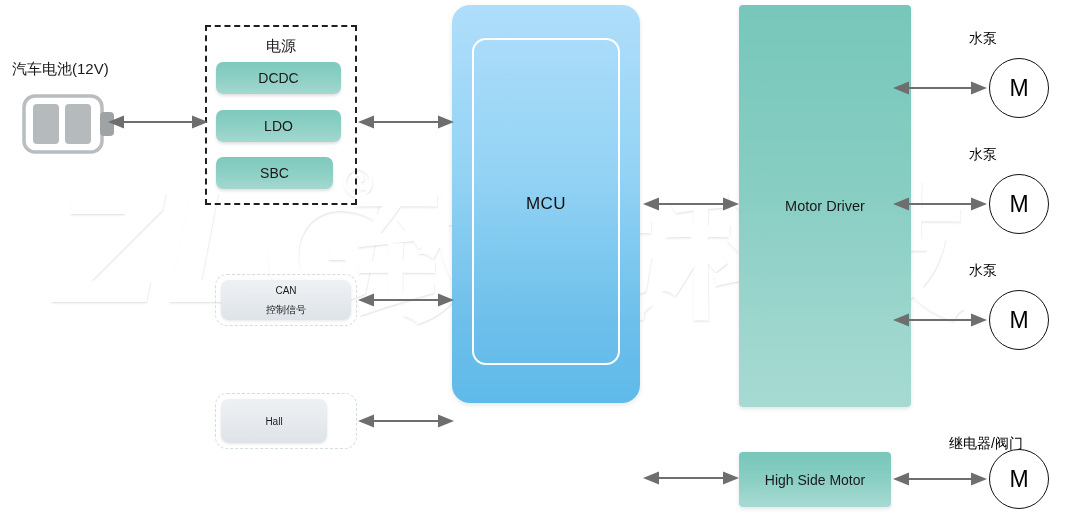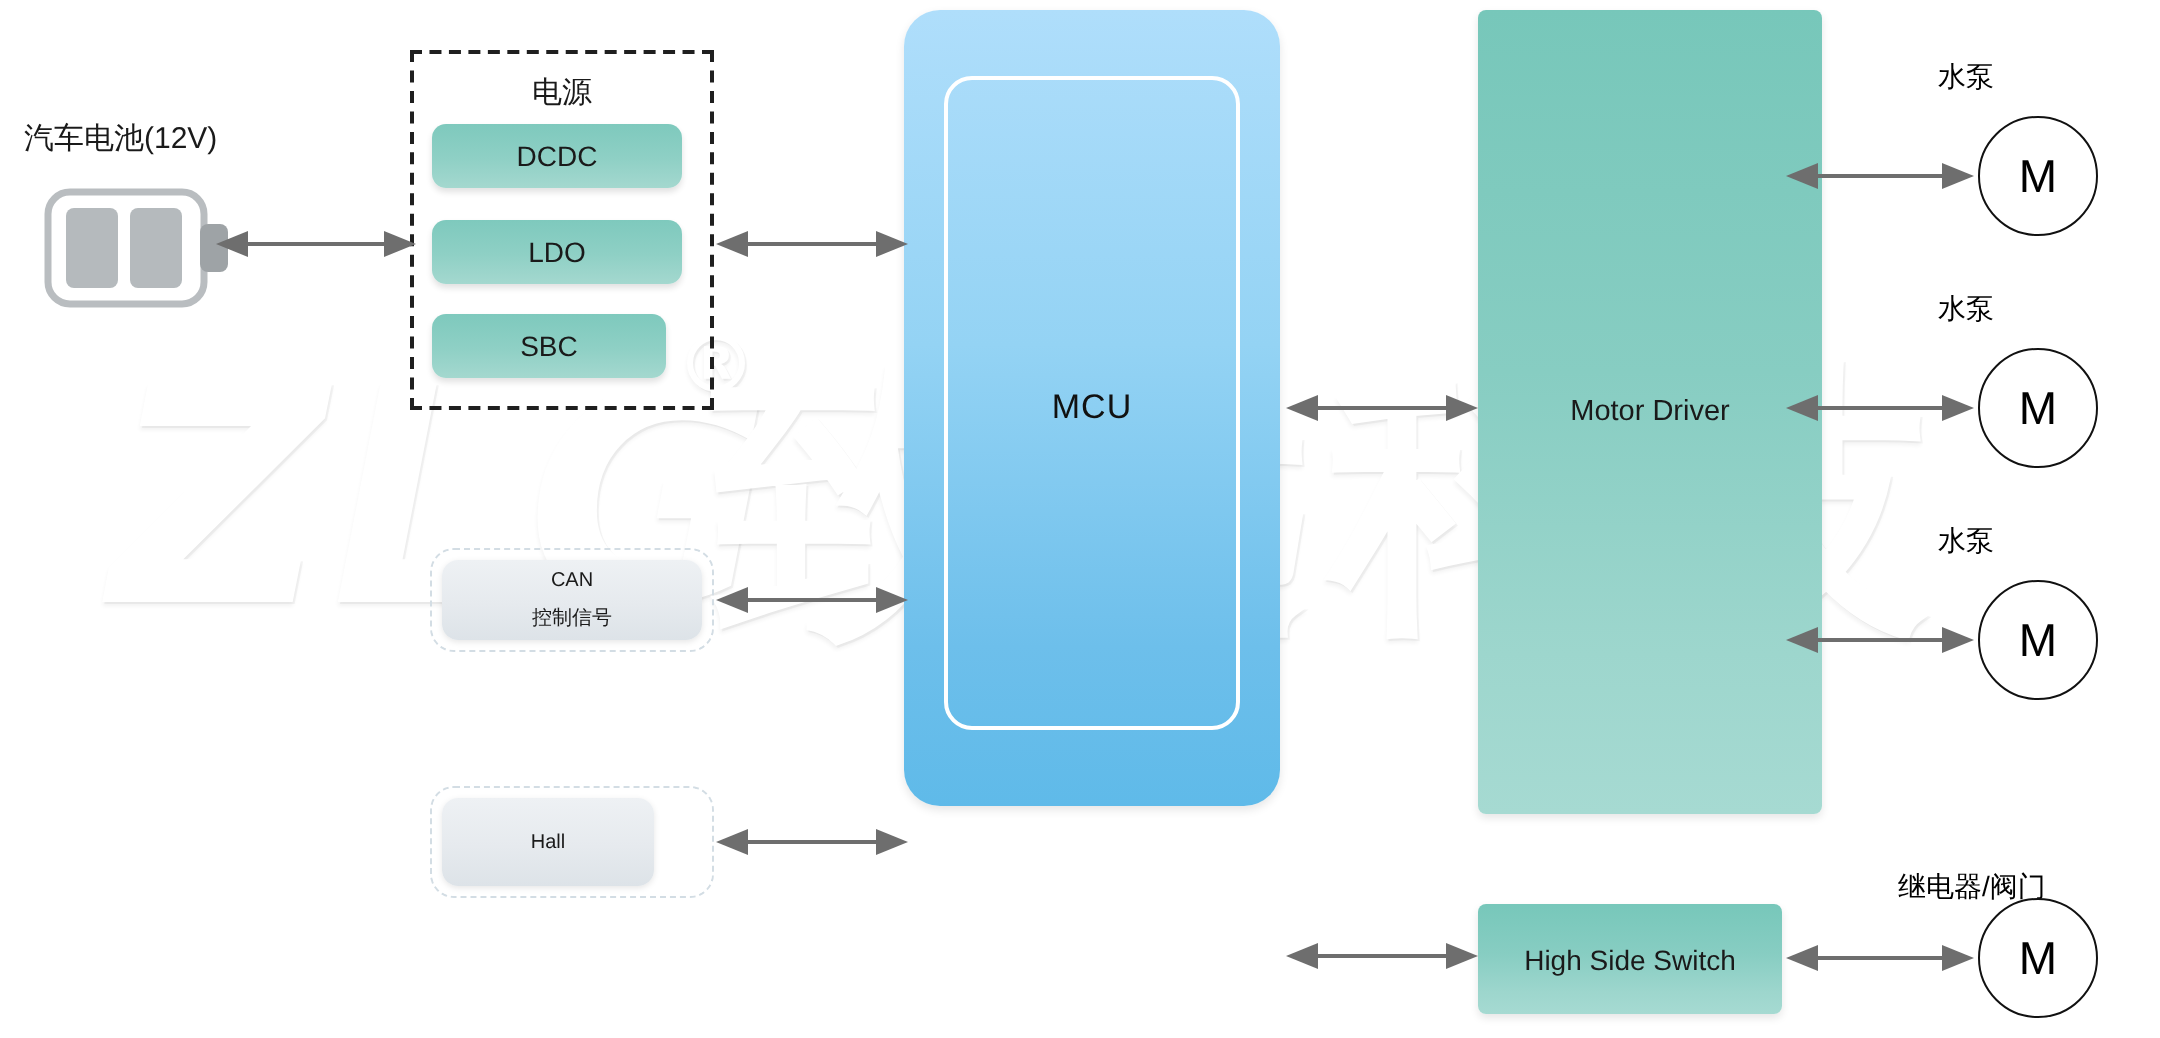--- a/index.html
+++ b/index.html
@@ -280,21 +280,21 @@
       <polygon points="0,10 16,3.5 16,16.5" fill="#6e6e6e"></polygon>
       <polygon points="96,10 80,3.5 80,16.5" fill="#6e6e6e"></polygon>
     </svg>
   </div>
 
   <div class="blk teal motordriver" style="left:739px; top:5px; width:172px; height:402px;">
     <span>Motor Driver</span>
   </div>
 
   <div class="blk teal hss" style="left:739px; top:452px; width:152px; height:55px;">
-    <span>High Side Switch</span>
+    <span>High Side Motor</span>
   </div>
 
   <div class="motor-cap" style="left:969px; top:30px; width:100px;">水泵</div>
   <div class="motor" style="left:989px; top:58px; width:60px; height:60px;">
     <span>M</span>
   </div>
   <div class="arrow" style="left:893px; top:78px;">
     <svg width="94" height="20" viewBox="0 0 94 20">
       <line x1="13" y1="10" x2="81" y2="10" stroke="#6e6e6e" stroke-width="2"></line>
       <polygon points="0,10 16,3.5 16,16.5" fill="#6e6e6e"></polygon>

